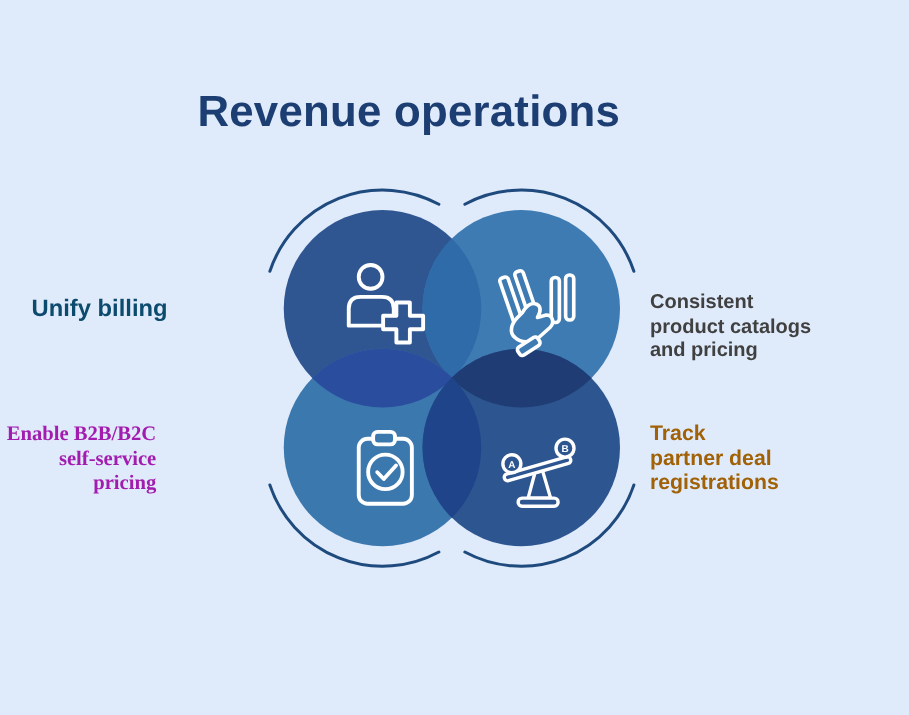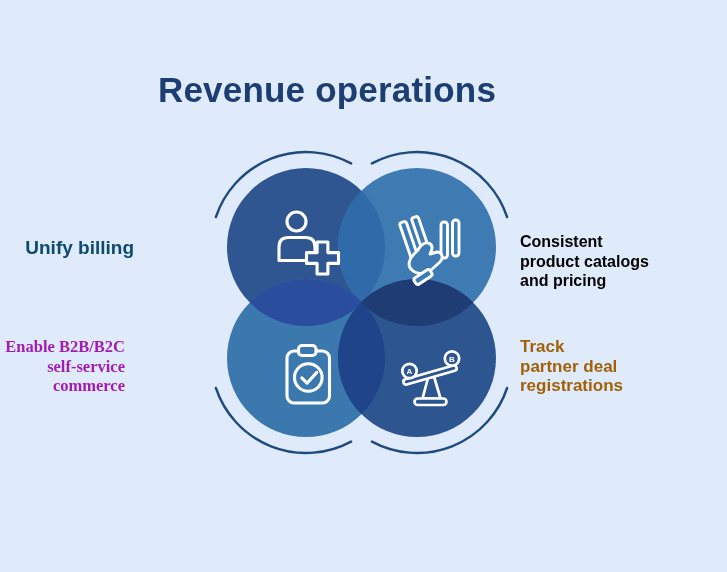--- a/index.html
+++ b/index.html
@@ -115,30 +115,30 @@
       <rect x="-27.5" y="-2.75" width="55" height="5.5" rx="2.5" transform="translate(430 375) rotate(-16)" fill="#2d5590"></rect>
       <circle cx="409.5" cy="371" r="7.2" fill="#2d5590"></circle>
       <circle cx="452" cy="358.5" r="7.2" fill="#2d5590"></circle>
       <text x="409.5" y="374" text-anchor="middle" font-size="8" font-weight="700" stroke="none" fill="#ffffff">A</text>
       <text x="452" y="361.5" text-anchor="middle" font-size="8" font-weight="700" stroke="none" fill="#ffffff">B</text>
     </g>
   </svg>
 
   <div class="label label-unify" style="color: #0c4a6e;">Unify billing</div>
 
-  <div class="label label-consistent" style="color: #000000;">
+  <div class="label label-consistent" style="color: #404040;">
     <div>Consistent</div>
     <div>product catalogs</div>
     <div>and pricing</div>
   </div>
 
   <div class="label label-enable" style="color: #a21caf; font-family: Liberation Serif, serif;">
     <div>Enable B2B/B2C</div>
     <div>self-service</div>
-    <div>commerce</div>
+    <div>pricing</div>
   </div>
 
   <div class="label label-track" style="color: #a16207;">
     <div>Track</div>
     <div>partner deal</div>
     <div>registrations</div>
   </div>
 
 </div>
 

